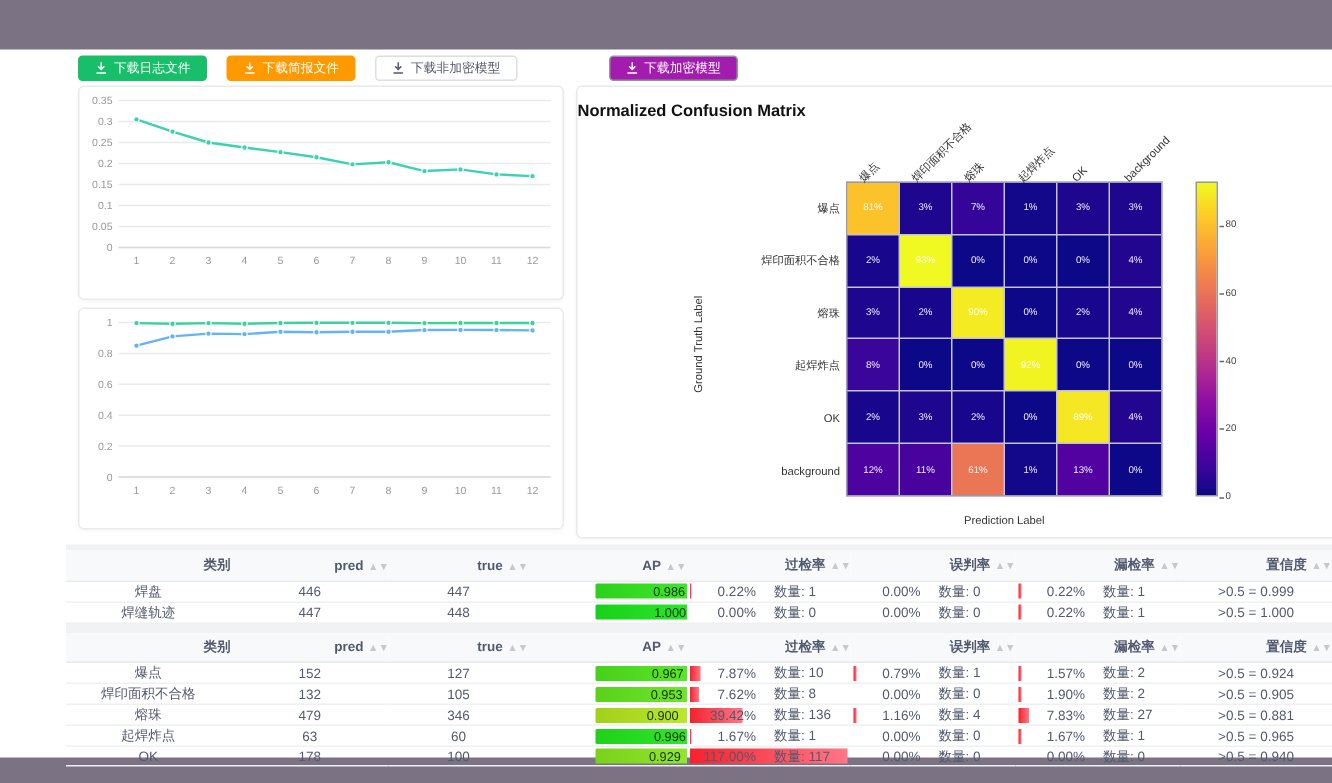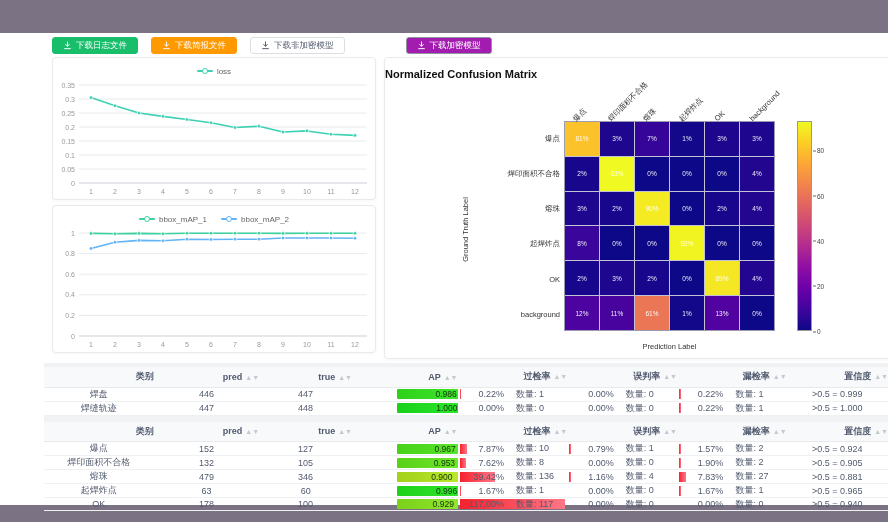--- a/index.html
+++ b/index.html
@@ -97,28 +97,20 @@
         <svg viewBox="0 0 12 12">
           <path d="M6 1.2v5.6M3.6 4.6L6 7l2.4-2.4M2.2 10.2h7.6" stroke="currentColor" stroke-width="1.3" fill="none" stroke-linecap="round" stroke-linejoin="round"></path>
         </svg>
         <span>下载加密模型</span>
       </button>
     </div>
 
   <div class="charts-row">
     <div class="left-col">
       <div class="card card-chart" style="height:143px; margin-bottom:5px;">
-        <div class="legend-row" id="legend-0">
-            <div class="legend-item">
-              <span class="legend-mark" style="background:#3bd1b2;color:#3bd1b2">
-                <i></i>
-              </span>
-              <span class="legend-label">loss</span>
-            </div>
-          </div>
         <svg id="chart-0" width="322" height="117">
             <line x1="26" y1="103" x2="314" y2="103" stroke="#e8eaec" stroke-width="1"></line>
             <text x="22" y="105.5" text-anchor="end" font-size="7" fill="#999">0</text>
             <line x1="26" y1="89" x2="314" y2="89" stroke="#e8eaec" stroke-width="1"></line>
             <text x="22" y="91.5" text-anchor="end" font-size="7" fill="#999">0.05</text>
             <line x1="26" y1="75" x2="314" y2="75" stroke="#e8eaec" stroke-width="1"></line>
             <text x="22" y="77.5" text-anchor="end" font-size="7" fill="#999">0.1</text>
             <line x1="26" y1="61" x2="314" y2="61" stroke="#e8eaec" stroke-width="1"></line>
             <text x="22" y="63.5" text-anchor="end" font-size="7" fill="#999">0.15</text>
             <line x1="26" y1="46.99999999999999" x2="314" y2="46.99999999999999" stroke="#e8eaec" stroke-width="1"></line>
@@ -151,34 +143,20 @@
             <circle cx="158" cy="42.8" r="1.8" fill="#3bd1b2" stroke="#fff" stroke-width="0.7"></circle>
             <circle cx="182" cy="47.56" r="1.8" fill="#3bd1b2" stroke="#fff" stroke-width="0.7"></circle>
             <circle cx="206" cy="46.16" r="1.8" fill="#3bd1b2" stroke="#fff" stroke-width="0.7"></circle>
             <circle cx="230" cy="52.04" r="1.8" fill="#3bd1b2" stroke="#fff" stroke-width="0.7"></circle>
             <circle cx="254" cy="50.919999999999995" r="1.8" fill="#3bd1b2" stroke="#fff" stroke-width="0.7"></circle>
             <circle cx="278" cy="54.28" r="1.8" fill="#3bd1b2" stroke="#fff" stroke-width="0.7"></circle>
             <circle cx="302" cy="55.39999999999999" r="1.8" fill="#3bd1b2" stroke="#fff" stroke-width="0.7"></circle>
           </svg>
       </div>
       <div class="card card-chart" style="height:148px;">
-        <div class="legend-row" id="legend-1">
-            <div class="legend-item">
-              <span class="legend-mark" style="background:#3cd2a0;color:#3cd2a0">
-                <i></i>
-              </span>
-              <span class="legend-label">bbox_mAP_1</span>
-            </div>
-            <div class="legend-item">
-              <span class="legend-mark" style="background:#63b3f7;color:#63b3f7">
-                <i></i>
-              </span>
-              <span class="legend-label">bbox_mAP_2</span>
-            </div>
-          </div>
         <svg id="chart-1" width="322" height="122">
             <line x1="26" y1="108" x2="314" y2="108" stroke="#e8eaec" stroke-width="1"></line>
             <text x="22" y="110.5" text-anchor="end" font-size="7" fill="#999">0</text>
             <line x1="26" y1="87.4" x2="314" y2="87.4" stroke="#e8eaec" stroke-width="1"></line>
             <text x="22" y="89.9" text-anchor="end" font-size="7" fill="#999">0.2</text>
             <line x1="26" y1="66.8" x2="314" y2="66.8" stroke="#e8eaec" stroke-width="1"></line>
             <text x="22" y="69.3" text-anchor="end" font-size="7" fill="#999">0.4</text>
             <line x1="26" y1="46.2" x2="314" y2="46.2" stroke="#e8eaec" stroke-width="1"></line>
             <text x="22" y="48.7" text-anchor="end" font-size="7" fill="#999">0.6</text>
             <line x1="26" y1="25.599999999999994" x2="314" y2="25.599999999999994" stroke="#e8eaec" stroke-width="1"></line>

